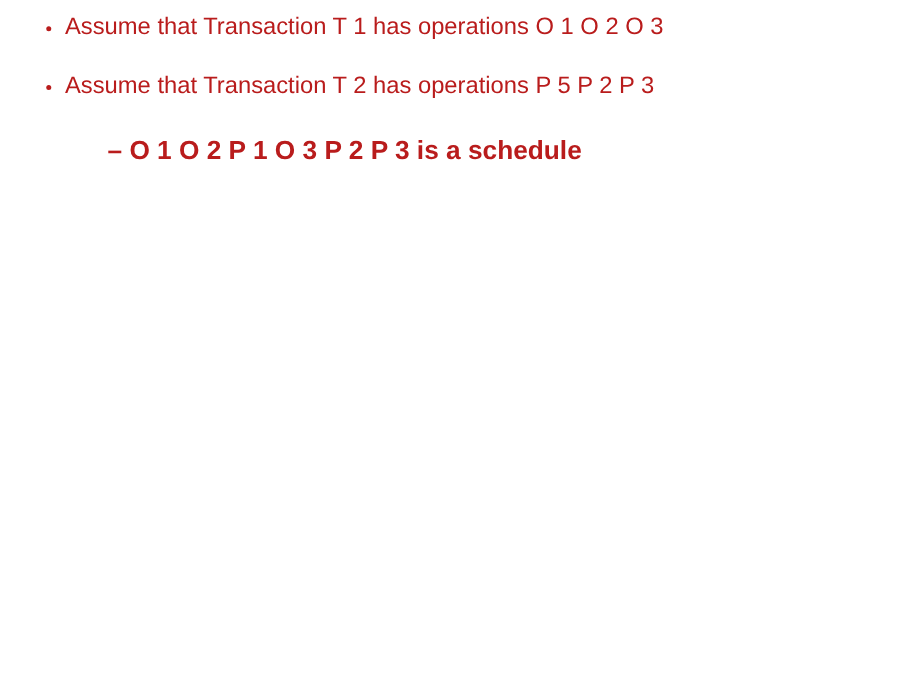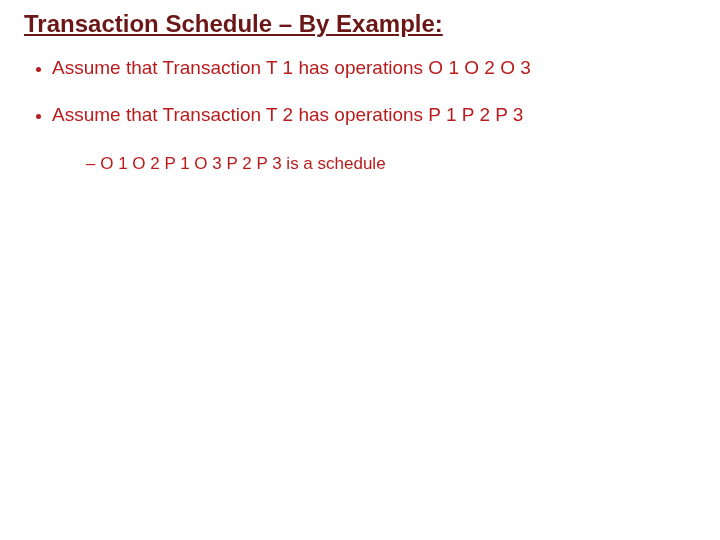--- a/index.html
+++ b/index.html
@@ -39,38 +39,38 @@
   }
   ul.top > li::marker {
     font-size: 16px;
   }
   ul.sub {
     list-style: none;
     padding-left: 34px;
     margin: 22px 0 0 0;
   }
   ul.sub > li {
-    font-size: 17px;
+    font-size: 21px;
     line-height: 1.75;
     margin-bottom: 14px;
     text-indent: -20px;
     padding-left: 20px;
+    font-weight: bold;
   }
   ul.sub > li::before {
     content: "–  ";
   }
 </style>
 </head>
 <body>
 
 <div class="slide">
-  <h1 class="title">Transaction Schedule – By Example:</h1>
 
   <ul class="top">
     <li>Assume that Transaction T 1 has operations O 1 O 2 O 3</li>
     <li>
-      <span>Assume that Transaction T 2 has operations P 1 P 2 P 3</span>
+      <span>Assume that Transaction T 2 has operations P 5 P 2 P 3</span>
       <ul class="sub">
         <li>O 1 O 2 P 1 O 3 P 2 P 3 is a schedule</li>
       </ul>
     </li>
   </ul>
 </div>
 
 </body></html>

